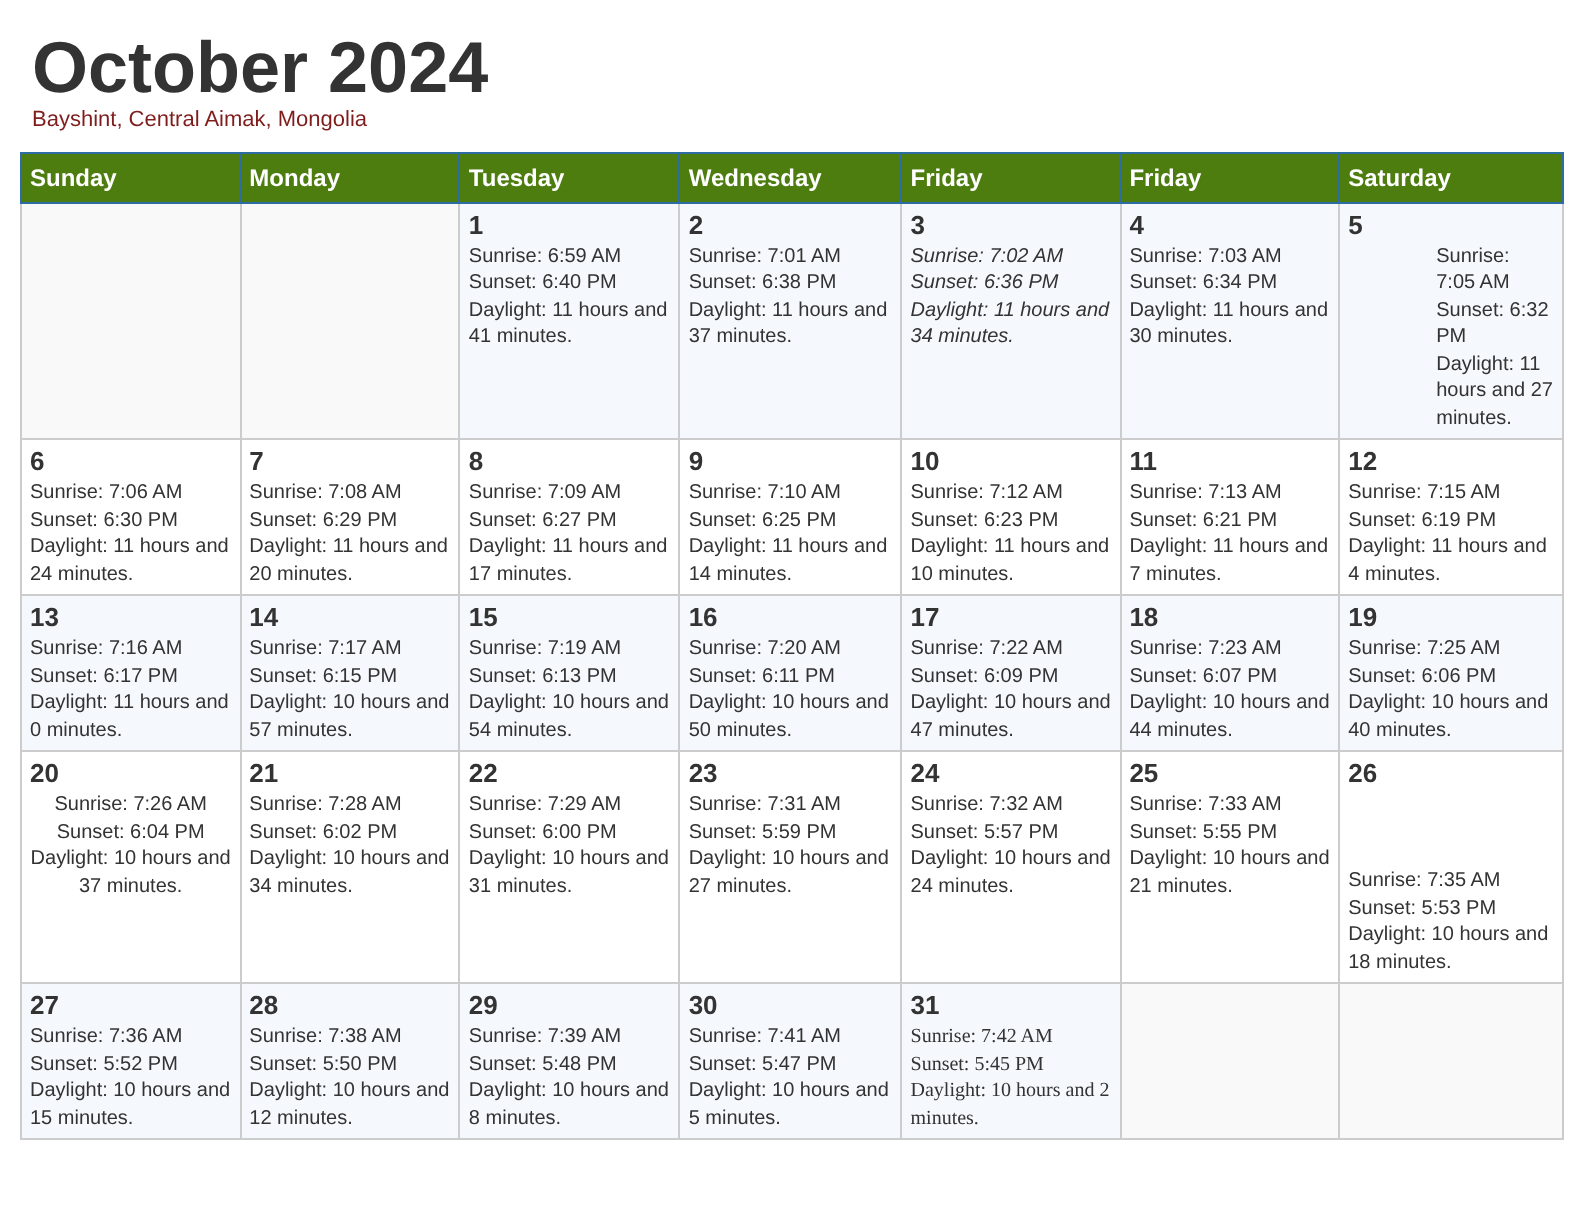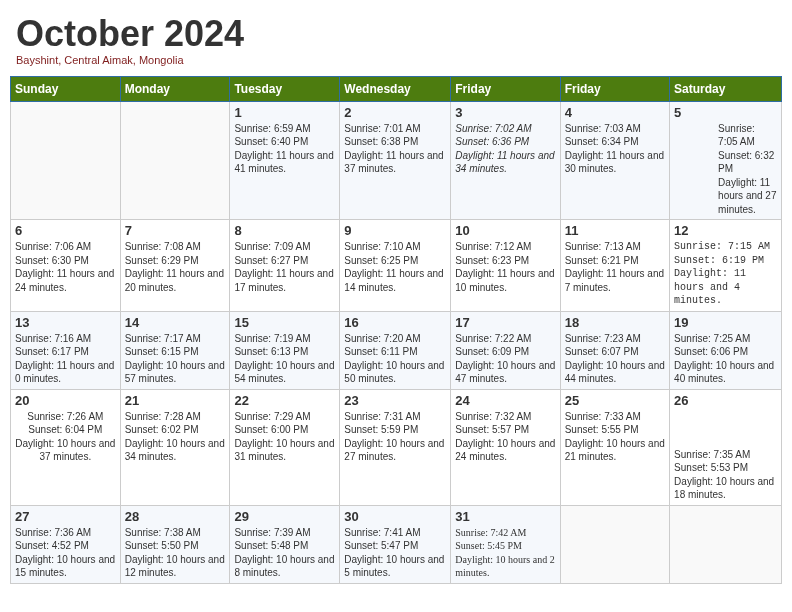--- a/index.html
+++ b/index.html
@@ -190,21 +190,21 @@
 Daylight: 11 hours and 10 minutes.</div>
         </td>
         <td>
           <span class="day-num">11</span>
           <div class="day-info" style="white-space: pre-line;">Sunrise: 7:13 AM
 Sunset: 6:21 PM
 Daylight: 11 hours and 7 minutes.</div>
         </td>
         <td>
           <span class="day-num">12</span>
-          <div class="day-info" style="white-space: pre-line; font-family: Liberation Mono, monospace;">Sunrise: 7:15 AM
+          <div class="day-info" style="white-space: pre-line;">Sunrise: 7:15 AM
 Sunset: 6:19 PM
 Daylight: 11 hours and 4 minutes.</div>
         </td>
       </tr>
       <tr>
         <td>
           <span class="day-num">13</span>
           <div class="day-info" style="white-space: pre-line;">Sunrise: 7:16 AM
 Sunset: 6:17 PM
 Daylight: 11 hours and 0 minutes.</div>
@@ -287,21 +287,21 @@
           <span class="day-num">26</span>
           <div class="day-info" style="white-space: pre-line; margin-top: 40px;">Sunrise: 7:35 AM
 Sunset: 5:53 PM
 Daylight: 10 hours and 18 minutes.</div>
         </td>
       </tr>
       <tr>
         <td>
           <span class="day-num">27</span>
           <div class="day-info" style="white-space: pre-line;">Sunrise: 7:36 AM
-Sunset: 4:52 PM
+Sunset: 5:52 PM
 Daylight: 10 hours and 15 minutes.</div>
         </td>
         <td>
           <span class="day-num">28</span>
           <div class="day-info" style="white-space: pre-line;">Sunrise: 7:38 AM
 Sunset: 5:50 PM
 Daylight: 10 hours and 12 minutes.</div>
         </td>
         <td>
           <span class="day-num">29</span>

